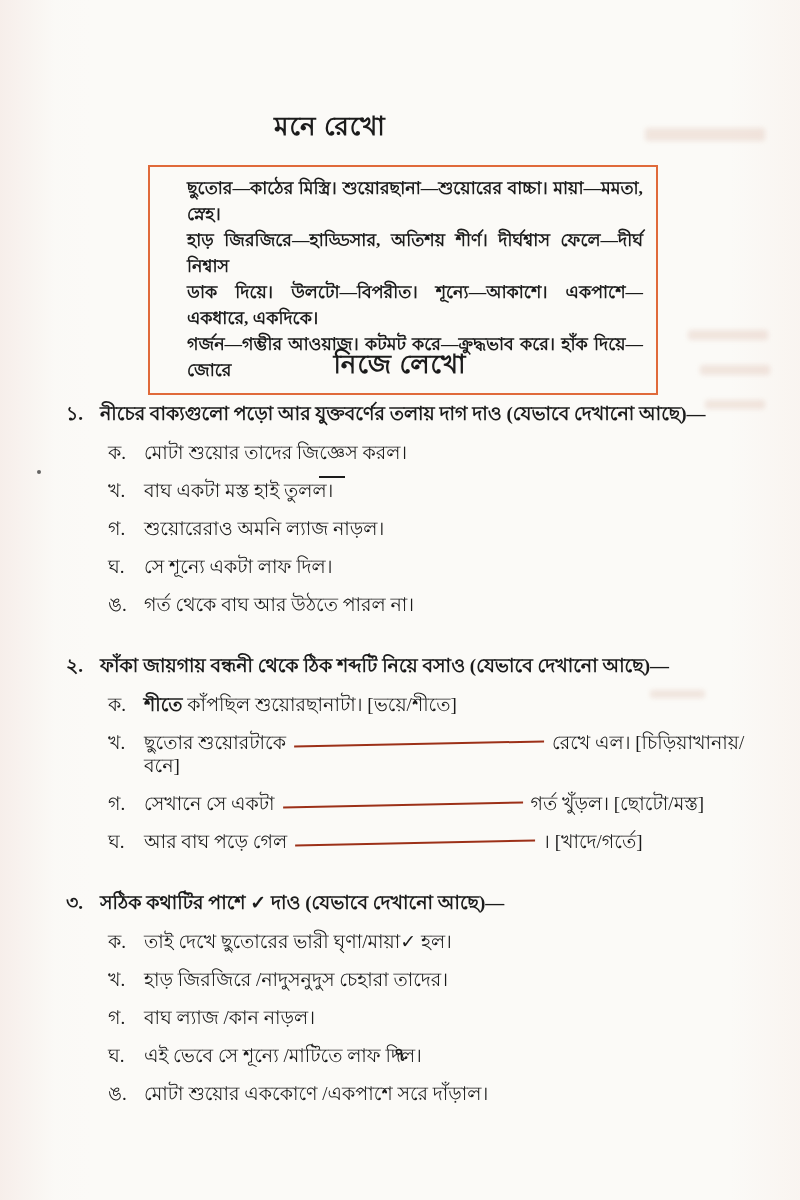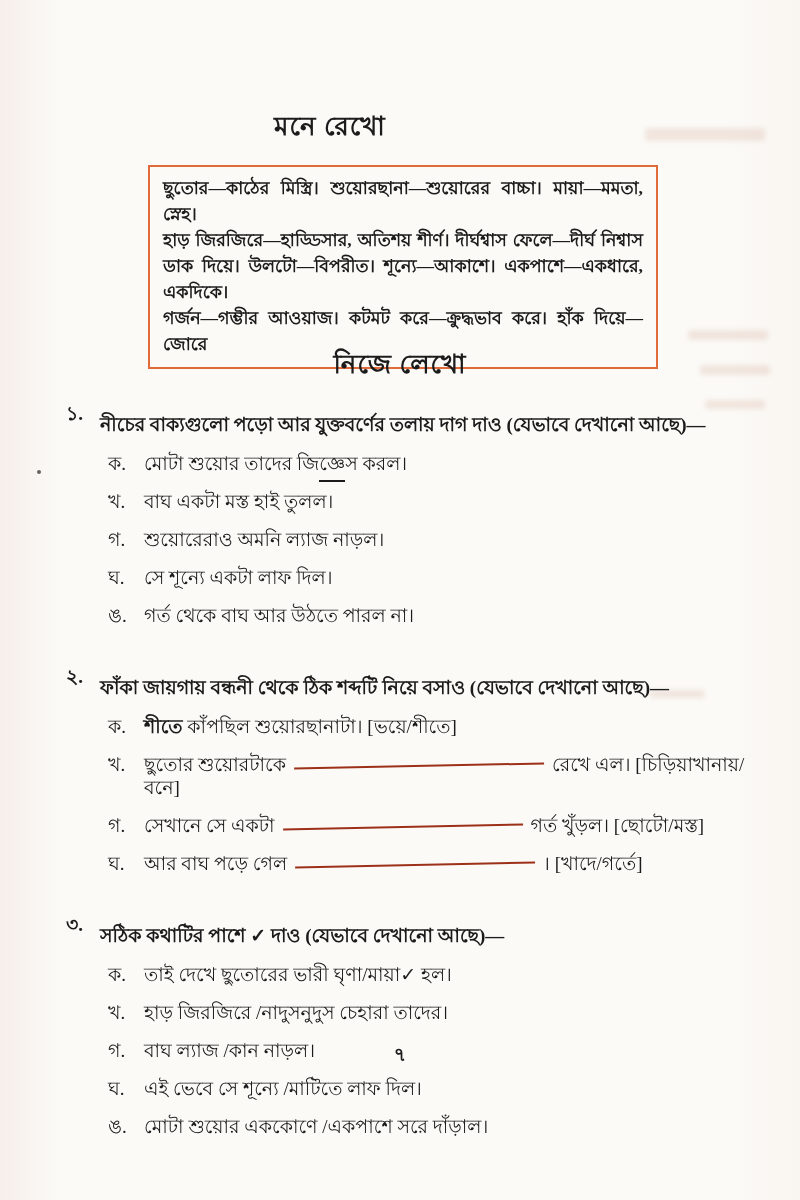--- a/index.html
+++ b/index.html
@@ -40,51 +40,52 @@
     position:absolute;left:148px;top:165px;width:480px;
     border:2px solid #e06a3a;
     padding:8px 13px 10px 13px;
     font-size:17.5px;font-weight:600;
     line-height:26px;
   }
   .vocab-line{
     text-align:justify;
     text-align-last:justify;
     white-space:normal;
+    margin-left:24px;
   }
   .section-title{
     position:absolute;left:0;top:344px;width:800px;
     text-align:center;
     font-size:26px;font-weight:bold;
     letter-spacing:1px;
   }
 
   .exercises{
     position:absolute;left:66px;top:400px;width:690px;
     font-size:19px;
   }
   .question{
     display:flex;
     font-weight:bold;
     margin-bottom:14px;
     line-height:27px;
   }
   .q-num{width:34px;flex:0 0 34px;}
-  .q-text{flex:1;margin-top:11px;}
+  .q-text{flex:1;}
   .items{margin-left:42px;}
   .item{
     display:flex;
     align-items:baseline;
     margin-bottom:15px;
     line-height:23px;
   }
   .item-label{width:36px;flex:0 0 36px;}
   .item-text{}
   .ex-gap{height:21px;}
-  .u-mark{border-bottom:2px solid #1b1b1b;padding-bottom:6px;}
+  .u-mark{border-bottom:2px solid #1b1b1b;padding-bottom:13px;}
   .bold-ans{font-weight:bold;}
   .blank{
     display:inline-block;
     width:250px;
     border-bottom:2.5px solid #9c3018;
     transform:rotate(-1.2deg);
     margin:0 8px 4px 8px;
     height:10px;
   }
   .blank.short{width:240px;}

